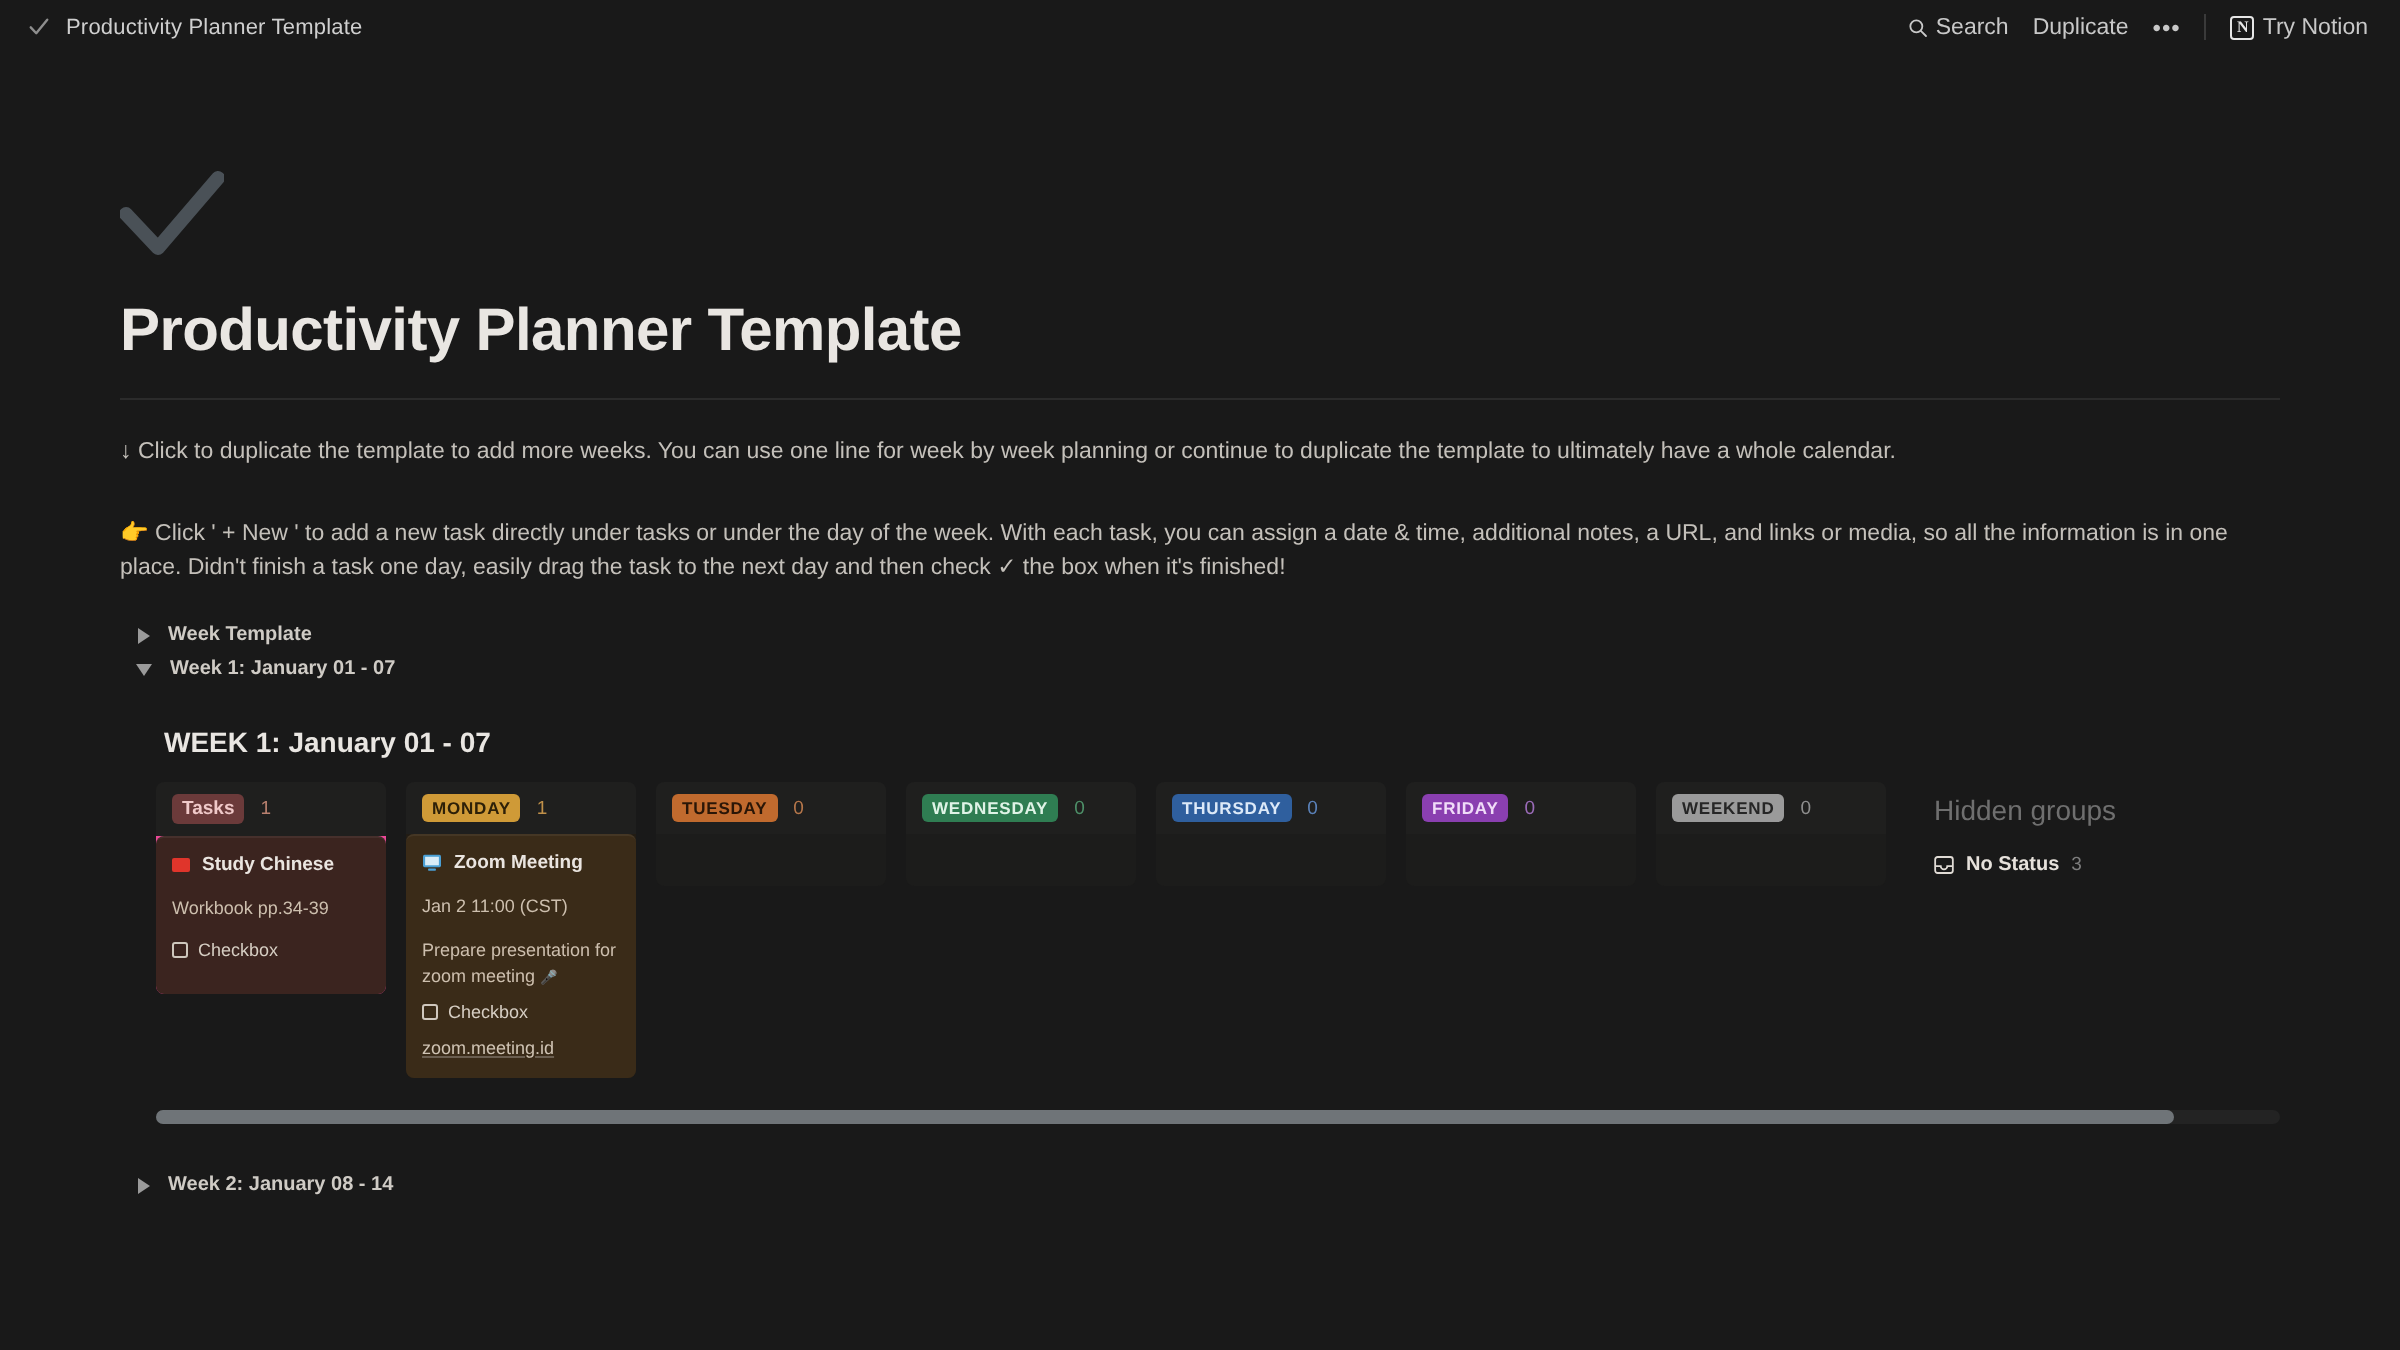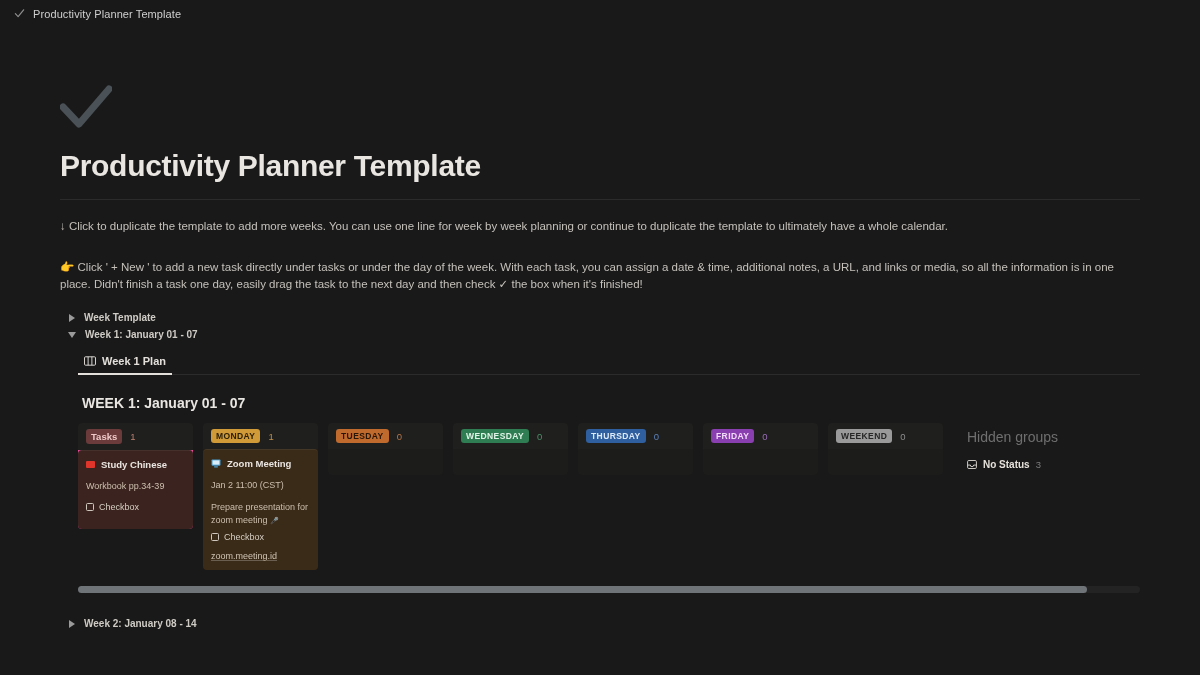--- a/index.html
+++ b/index.html
@@ -184,20 +184,38 @@
 
 <div class="topbar">
   <div class="topbar-left">
     <span class="tb-check">
       <svg class="tb-check" viewBox="0 0 12 12">
           <path d="M1.5 6.2 L4.5 9.4 L10.5 2" stroke="#8e8e8e" stroke-width="1.3" fill="none" stroke-linecap="round" stroke-linejoin="round"></path>
         </svg>
     </span>
     <span class="tb-title">Productivity Planner Template</span>
   </div>
+  <div class="topbar-right">
+    <div class="tb-item">
+      <svg width="10" height="10" viewBox="0 0 12 12">
+        <circle cx="5" cy="5" r="3.6" stroke="#c8c8c8" stroke-width="1.1" fill="none"></circle>
+        <line x1="7.7" y1="7.7" x2="10.8" y2="10.8" stroke="#c8c8c8" stroke-width="1.1" stroke-linecap="round"></line>
+      </svg>
+      <span>Search</span>
+    </div>
+    <div class="tb-item">
+      <span>Duplicate</span>
+    </div>
+    <div class="tb-dots">•••</div>
+    <div class="tb-divider"></div>
+    <div class="tb-item">
+      <span class="notion-logo">N</span>
+      <span>Try Notion</span>
+    </div>
+  </div>
 </div>
 
 <div class="page">
   <div class="page-inner">
 
     <div class="hero-icon">
       <svg width="52" height="44" viewBox="0 0 52 44">
         <path d="M3 22 L19 39 L49 4" stroke="#4a5157" stroke-width="7" fill="none" stroke-linecap="round" stroke-linejoin="round"></path>
       </svg>
     </div>
@@ -220,30 +238,20 @@
     </div>
 
     <div>
       <div class="toggle-row">
         <span class="tri open"></span>
         <span>Week 1: January 01 - 07</span>
       </div>
 
       <div class="toggle-children">
 
-        <div class="view-tabs">
-          <div class="view-tab">
-            <svg class="board-icon" viewBox="0 0 14 11">
-              <rect x="0.6" y="0.6" width="12.8" height="9.8" rx="1.2" stroke="#e3e0dc" stroke-width="1.1" fill="none"></rect>
-              <line x1="4.8" y1="0.6" x2="4.8" y2="10.4" stroke="#e3e0dc" stroke-width="1.1"></line>
-              <line x1="9.2" y1="0.6" x2="9.2" y2="10.4" stroke="#e3e0dc" stroke-width="1.1"></line>
-            </svg>
-            <span>Week 1 Plan</span>
-          </div>
-        </div>
 
         <div class="board-title">WEEK 1: January 01 - 07</div>
 
         <div class="board-wrap">
 
           <div class="board-col">
             <div class="col-head">
               <span class="tag tag-tasks">Tasks</span>
               <span class="col-count c-tasks">1</span>
             </div>

